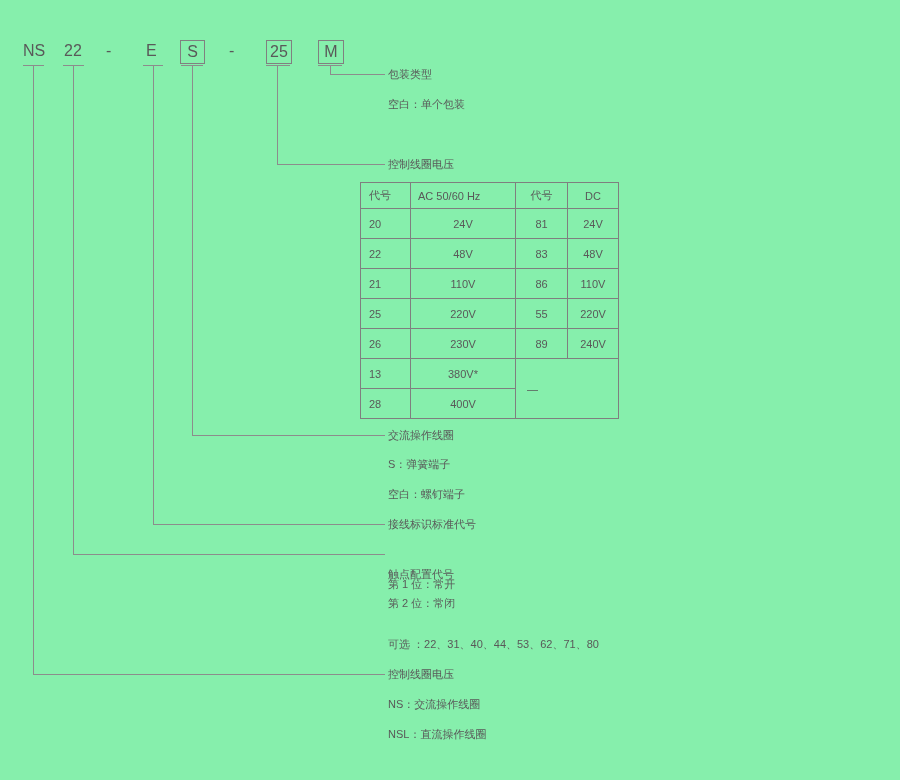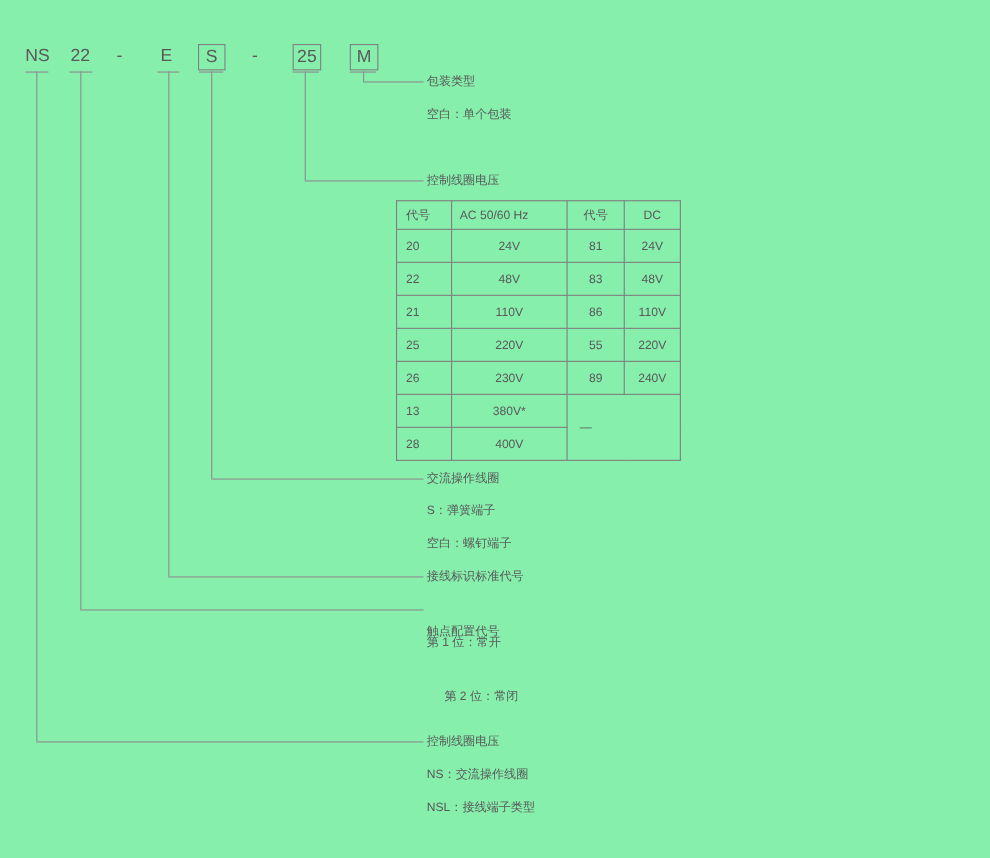--- a/index.html
+++ b/index.html
@@ -170,19 +170,20 @@
     </table>
 
   <div class="label" style="top:424px;">交流操作线圈</div>
   <div class="label" style="top:453px;">S：弹簧端子</div>
   <div class="label" style="top:483px;">空白：螺钉端子</div>
 
   <div class="label" style="top:513px;">接线标识标准代号</div>
 
   <div class="label" style="top:543px;margin-top:20px;">触点配置代号</div>
   <div class="label" style="top:573px;">第 1 位：常开</div>
-  <div class="label" style="top:622px;margin-left:16px;">第 2 位：常闭</div>
+  <div class="label" style="top:592px;">第 2 位：常闭</div>
+  <div class="label" style="top:633px;">可选 ：22、31、40、44、53、62、71、80</div>
 
   <div class="label" style="top:663px;">控制线圈电压</div>
   <div class="label" style="top:693px;">NS：交流操作线圈</div>
-  <div class="label" style="top:723px;">NSL：接线端子类型</div>
+  <div class="label" style="top:723px;">NSL：直流操作线圈</div>
 
 </div>
 
 </body></html>

